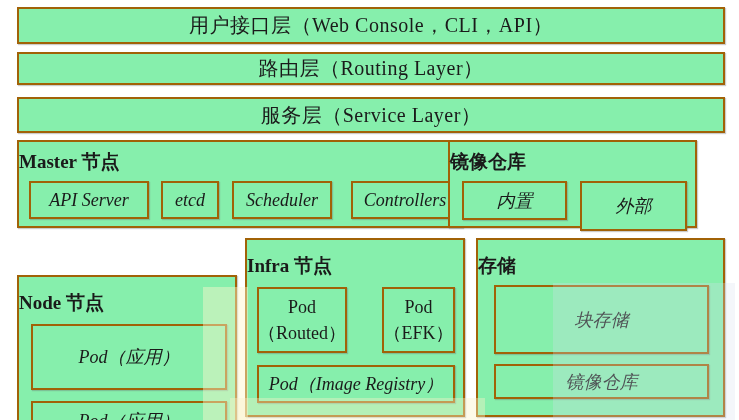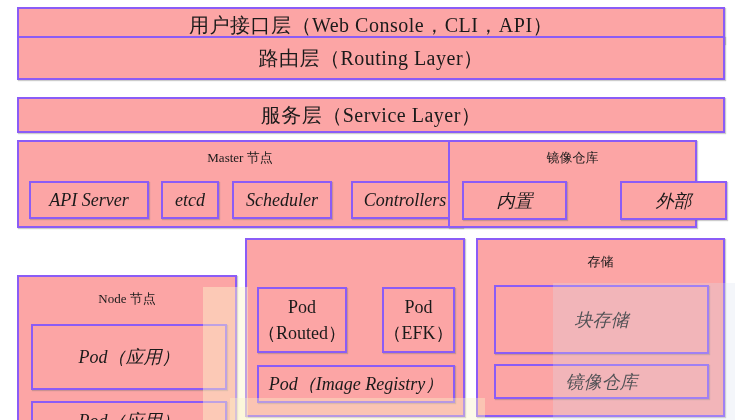--- a/index.html
+++ b/index.html
@@ -7,56 +7,56 @@
     position: relative;
     width: 739px;
     height: 420px;
     background: #ffffff;
     font-family: "Liberation Serif", "DejaVu Serif", serif;
     color: #1a1a1a;
     overflow: hidden;
   }
   .box {
     position: absolute;
-    background: #fca5a5;
-    border: 2px solid #8b5cf6;
+    background: #86efac;
+    border: 2px solid #a16207;
     box-sizing: border-box;
     box-shadow: 1px 1px 1px rgba(110,110,110,0.35);
   }
   .center {
     display: flex;
     align-items: center;
     justify-content: center;
     text-align: center;
   }
   .layer { font-size: 20px; letter-spacing: 0.5px; }
   .group-title {
     position: absolute;
     left: 0; right: 0;
-    text-align: center;
-    font-size: 13px;
+    font-size: 19px;
+    font-weight: bold;
   }
   .inner { font-size: 18px; font-style: italic; }
   .two-line { line-height: 1.45; font-size: 18px; }
 
   
   #layer-ui      { left: 17px; top: 7px;  width: 708px; height: 37px; }
-  #layer-routing { left: 17px; top: 36px; width: 708px; height: 44px; }
+  #layer-routing { left: 17px; top: 52px; width: 708px; height: 33px; }
   #layer-service { left: 17px; top: 97px; width: 708px; height: 36px; }
 
   
   #master   { left: 17px;  top: 140px; width: 446px; height: 88px; }
   #registry { left: 448px; top: 140px; width: 249px; height: 88px; padding-left: 24px; }
   #master .group-title, #registry .group-title { top: 7px; }
   #box-api         { left: 10px;  top: 39px; width: 120px; height: 38px; }
   #box-etcd        { left: 142px; top: 39px; width: 58px;  height: 38px; }
   #box-scheduler   { left: 213px; top: 39px; width: 100px; height: 38px; }
   #box-controllers { left: 332px; top: 39px; width: 108px; height: 38px; }
   #box-builtin  { left: 12px;  top: 39px; width: 105px; height: 39px; }
-  #box-external { left: 130px; top: 39px; width: 107px; height: 39px; margin-left: 40px; }
+  #box-external { left: 130px; top: 39px; width: 107px; height: 50px; }
 
   
   #node    { left: 17px;  top: 235px; width: 220px; height: 179px; margin-top: 40px; }
   #infra   { left: 245px; top: 238px; width: 220px; height: 179px; }
   #storage { left: 476px; top: 238px; width: 249px; height: 179px; }
   #node .group-title, #infra .group-title, #storage .group-title { top: 13px; }
   #box-pod-app1 { left: 12px; top: 47px;  width: 196px; height: 66px; }
   #box-pod-app2 { left: 12px; top: 124px; width: 196px; height: 39px; }
   #box-pod-routed   { left: 10px;  top: 47px;  width: 90px;  height: 66px; }
   #box-pod-efk      { left: 135px; top: 47px;  width: 73px;  height: 66px; }
@@ -95,20 +95,21 @@
     <div class="box center inner" id="box-external">外部</div>
   </div>
 
   <div class="box" id="node">
     <div class="group-title">Node 节点</div>
     <div class="box center inner" id="box-pod-app1">Pod（应用）</div>
     <div class="box center inner" id="box-pod-app2">Pod（应用）</div>
   </div>
 
   <div class="box" id="infra">
+    <div class="group-title">Infra 节点</div>
     <div class="box center two-line" id="box-pod-routed">
       <div>
         <div>Pod</div>
         <div>（Routed）</div>
       </div>
     </div>
     <div class="box center two-line" id="box-pod-efk">
       <div>
         <div>Pod</div>
         <div>（EFK）</div>

